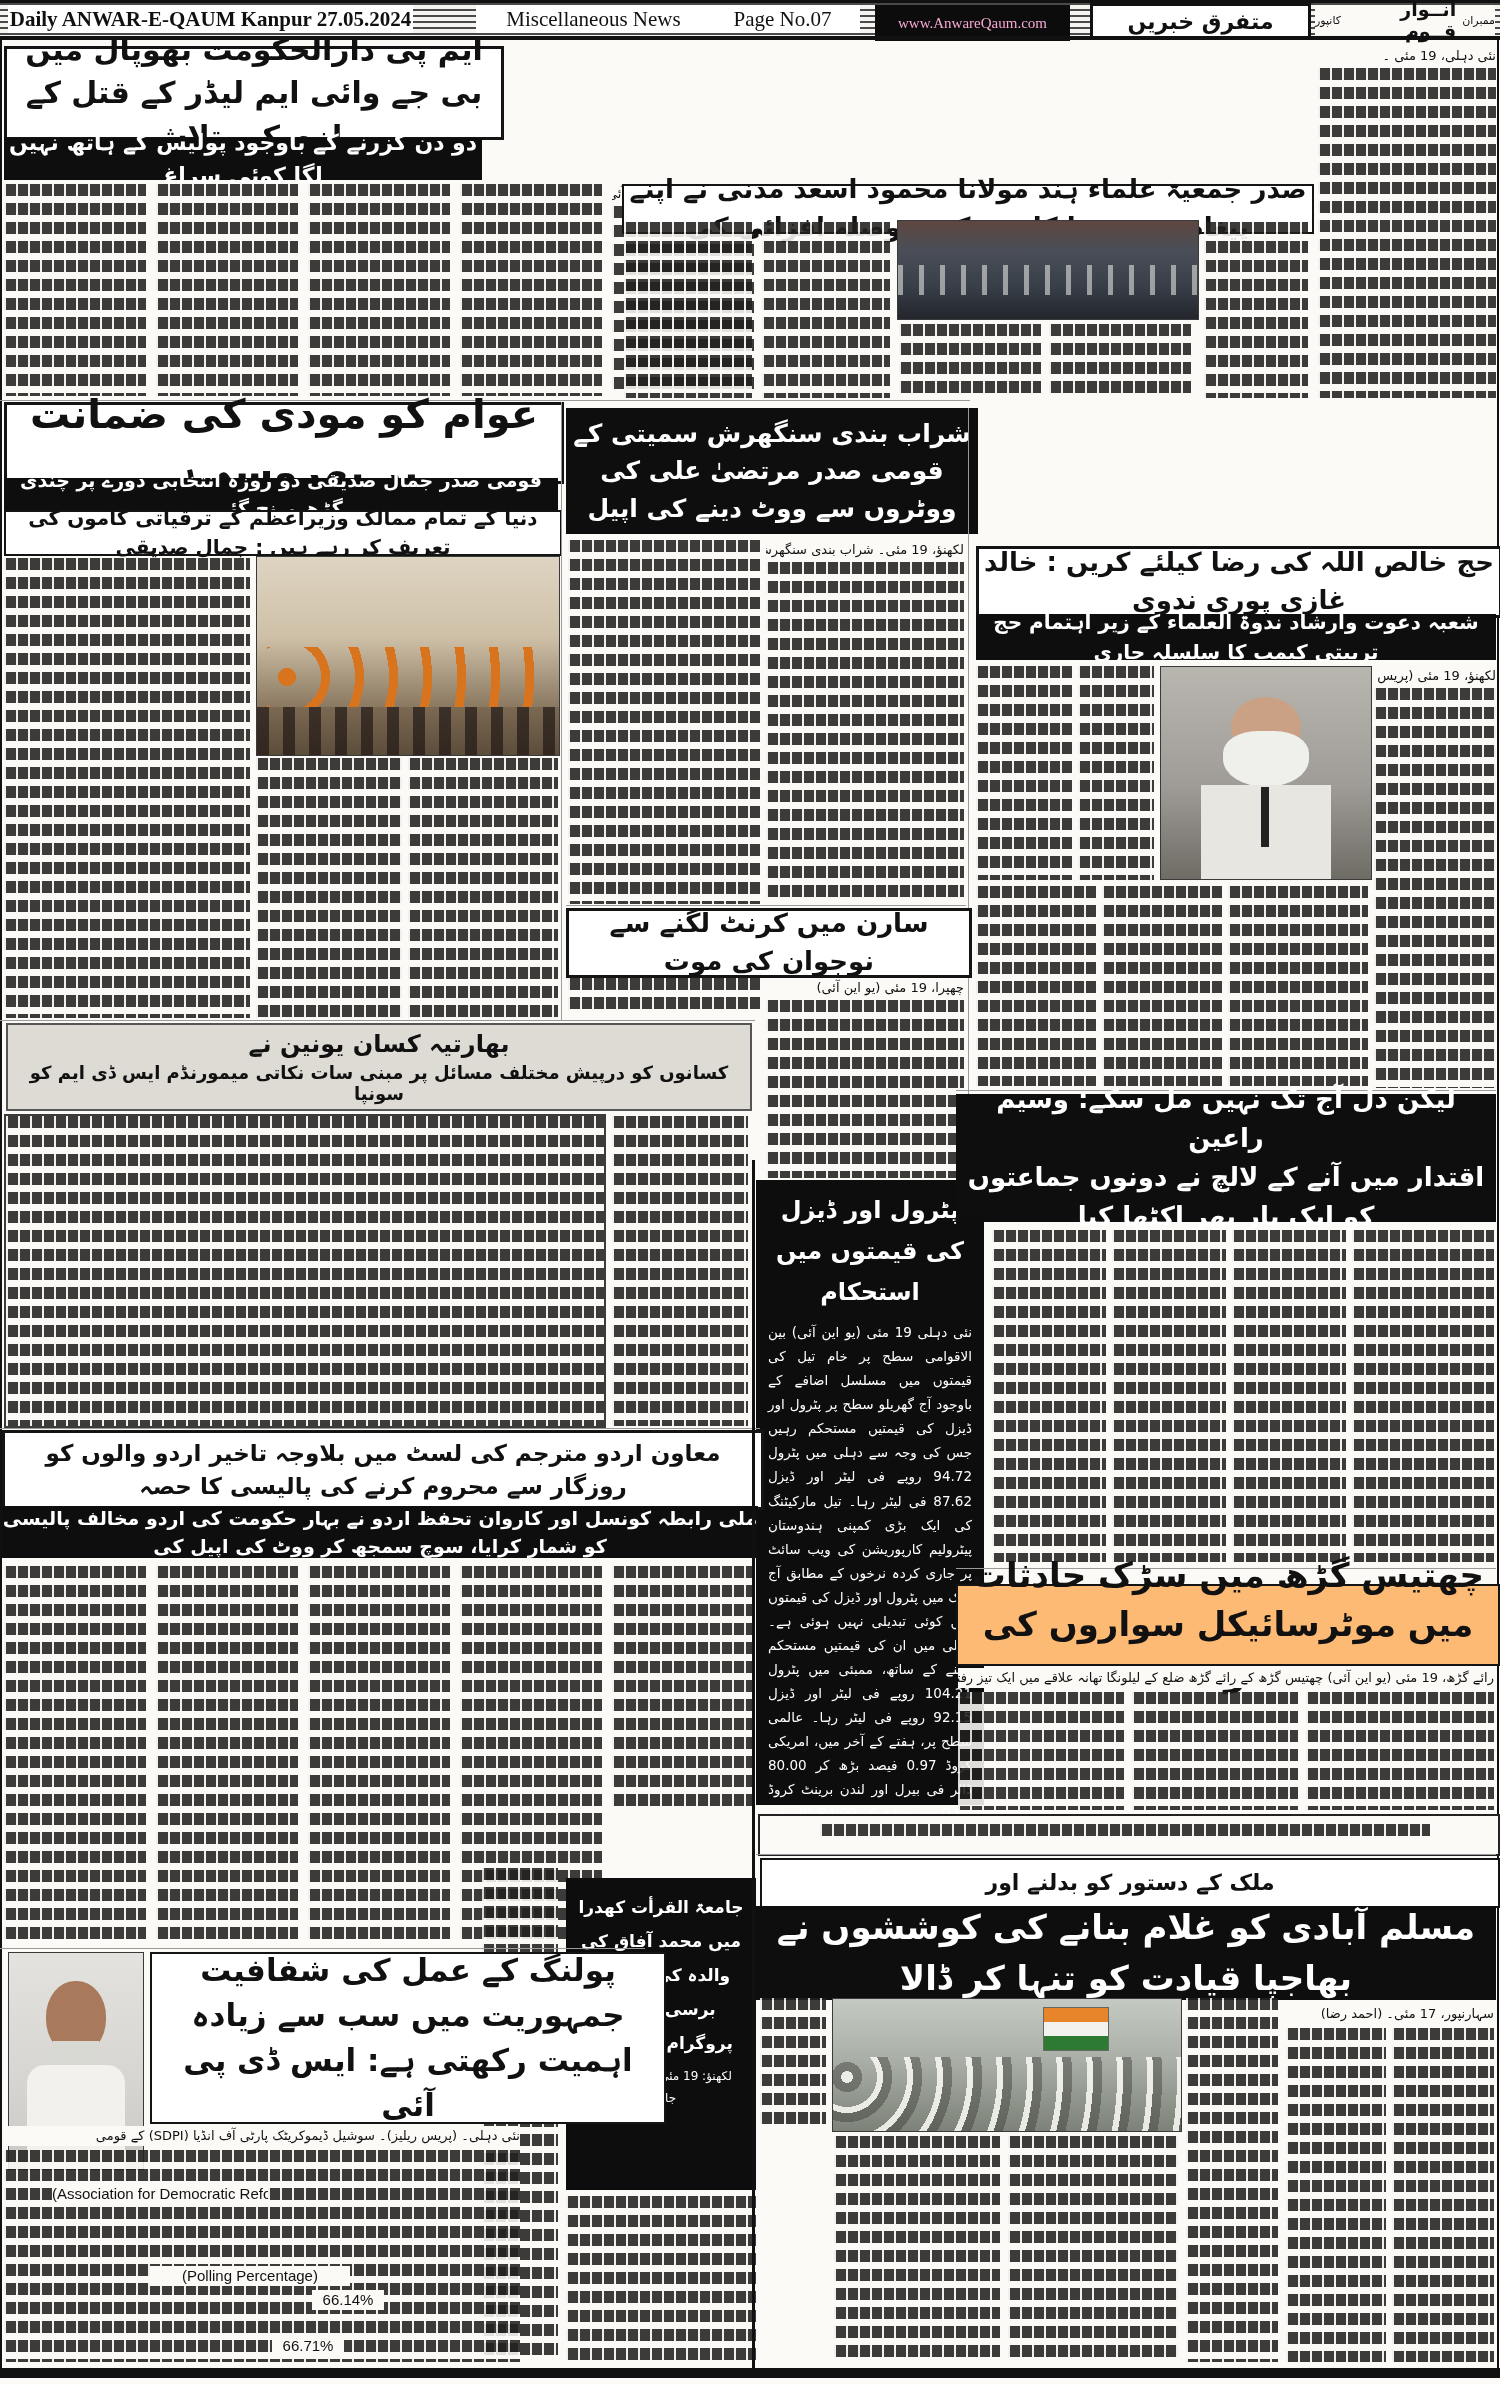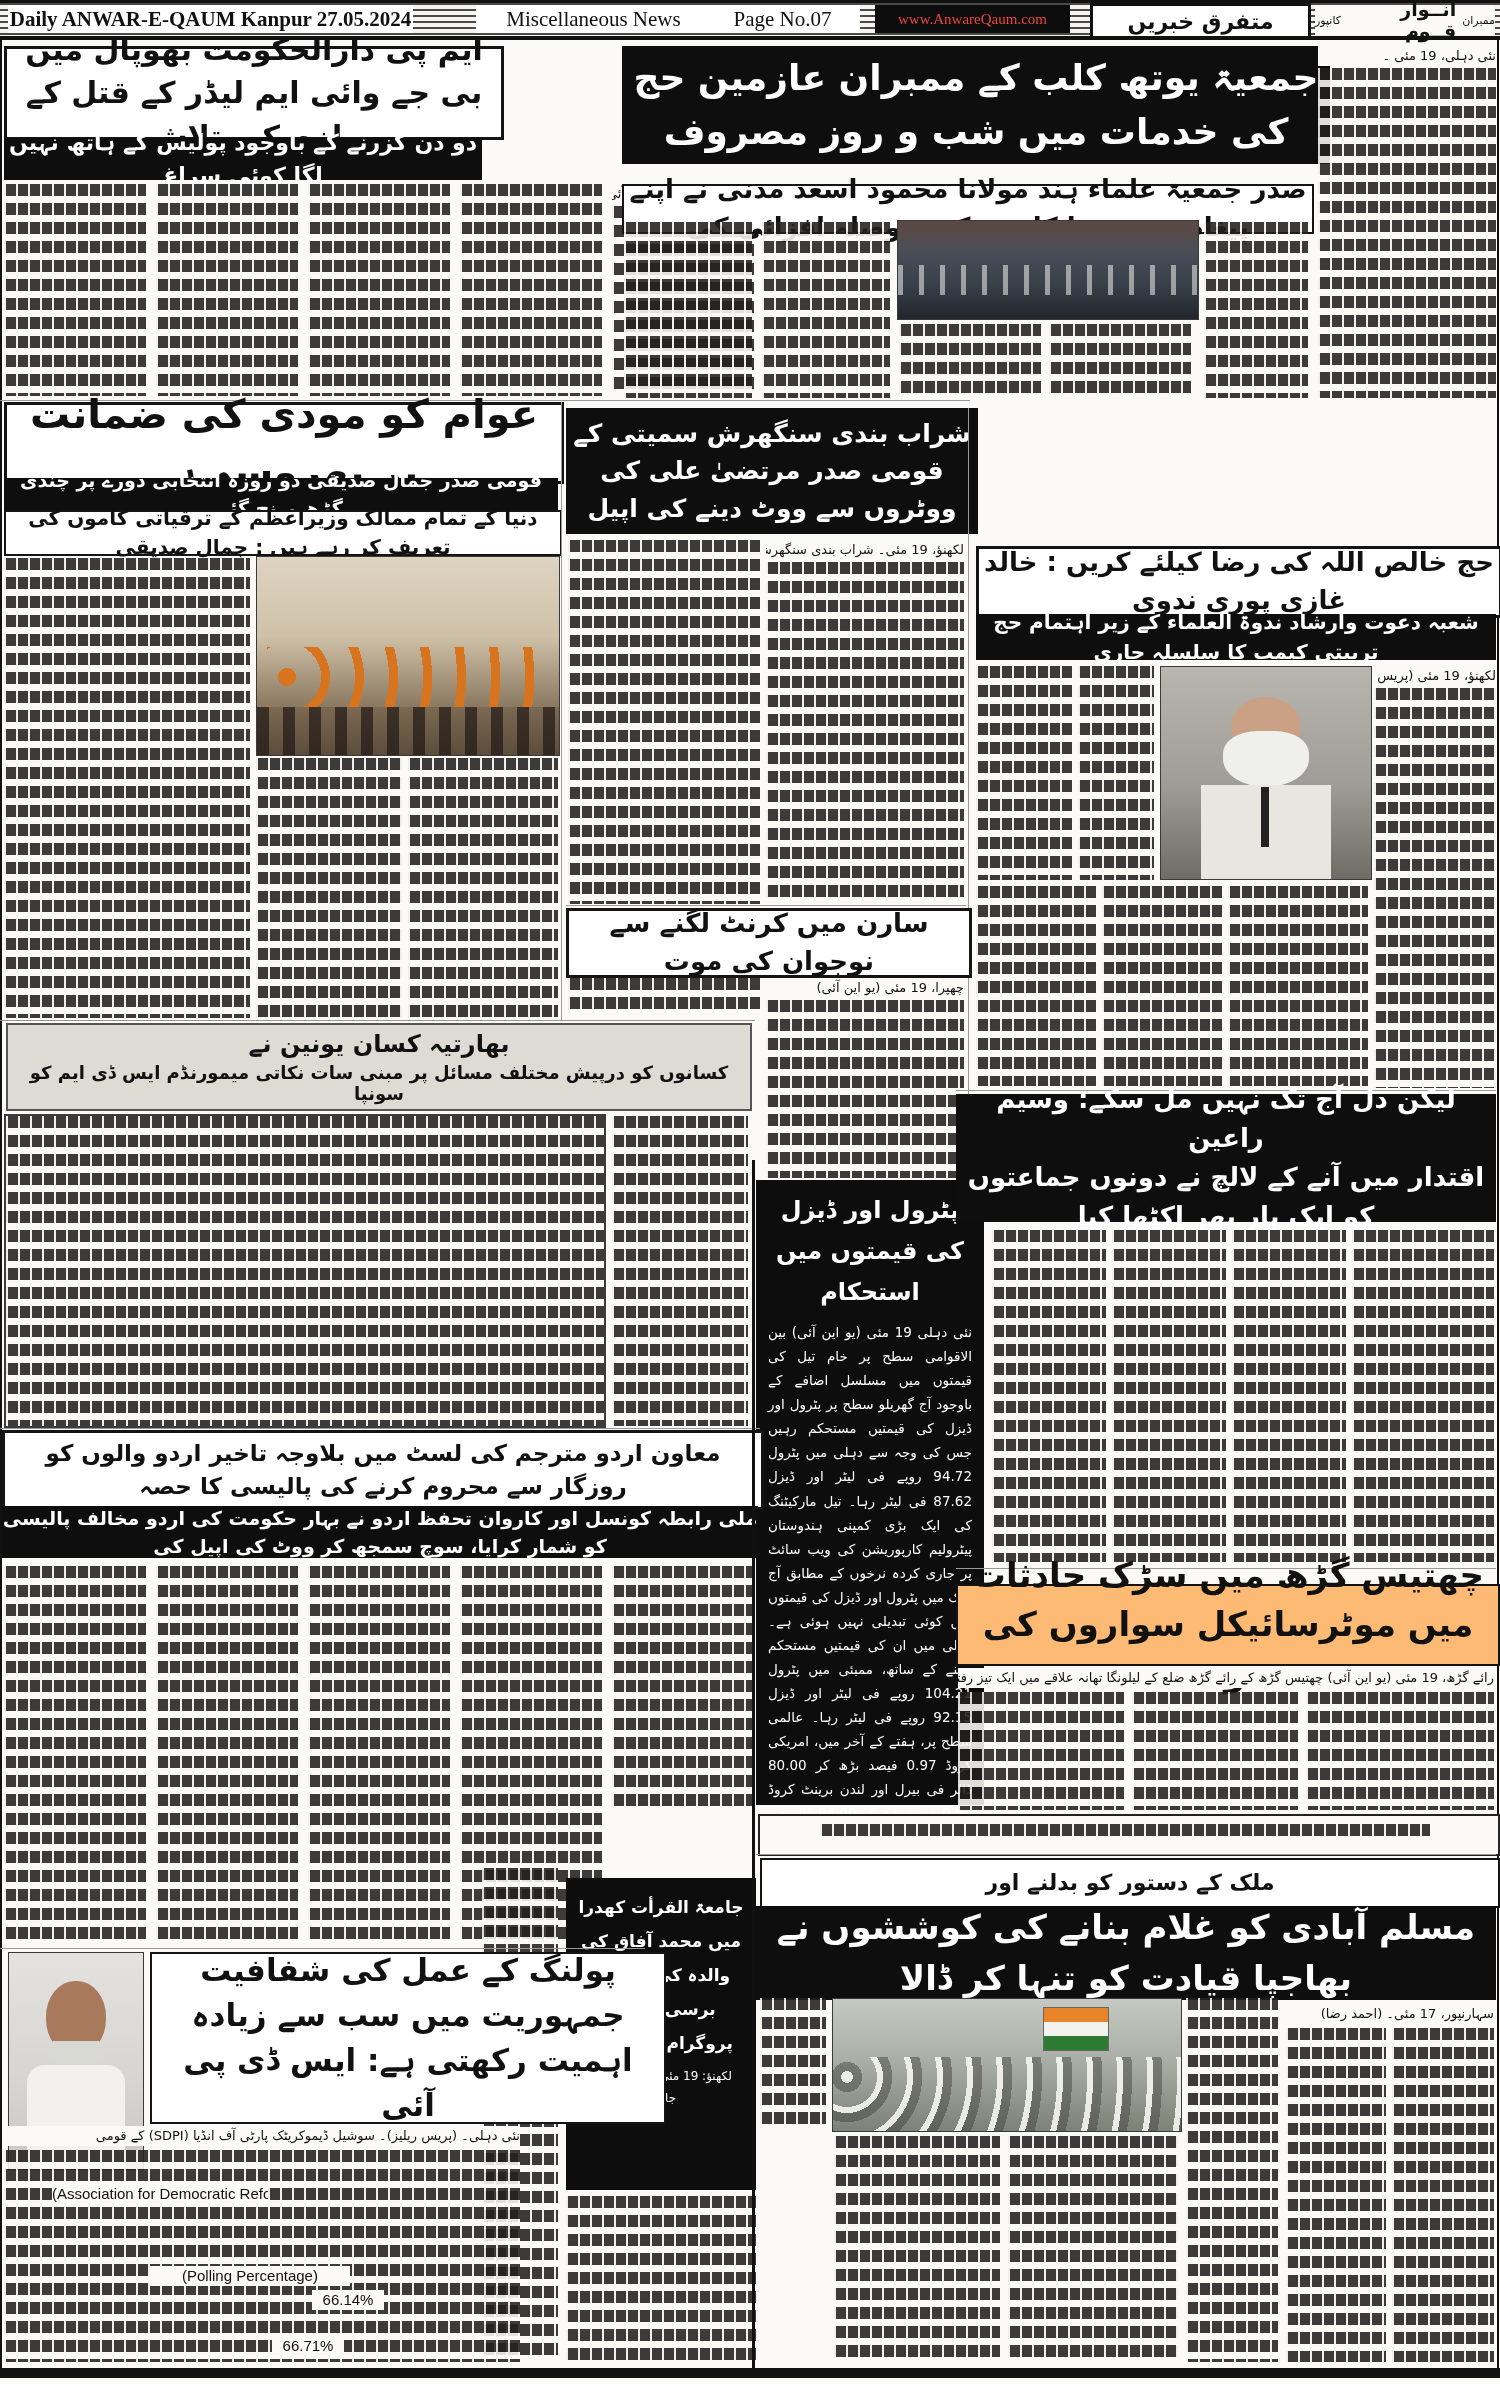--- a/index.html
+++ b/index.html
@@ -39,21 +39,21 @@
 </head>
 <body>
 
 <div class="page">
 
   <div class="rule" style="left:0;top:0;width:1500px;height:3px"></div>
   <div class="hdr">
     <div class="hdrbox" style="left:8px;top:2px;width:405px;height:28px;font-size:21px;font-weight:bold">Daily ANWAR-E-QAUM Kanpur 27.05.2024</div>
     <div class="hdrbox" style="left:476px;top:2px;width:235px;height:28px;font-size:21px">Miscellaneous News</div>
     <div class="hdrbox" style="left:705px;top:2px;width:155px;height:28px;font-size:21px">Page No.07</div>
-    <div class="hdrbox" style="left:875px;top:2px;width:195px;height:28px;font-size:15px;background:#0c0c0c;color:#ef4444">www.AnwareQaum.com</div>
+    <div class="hdrbox" style="left:875px;top:2px;width:195px;height:36px;font-size:15px;background:#0c0c0c;color:#f9a8d4">www.AnwareQaum.com</div>
     <div class="hdrbox urdu" style="left:1090px;top:0;width:215px;height:30px;font-size:22px;font-weight:bold;border:3px solid #111;font-family:'DejaVu Sans',sans-serif">متفرق خبریں</div>
     <div class="abs urdu" style="left:1315px;top:2px;width:180px;height:30px;display:flex;align-items:center;justify-content:center;gap:6px;background:#fbfaf7">
       <span style="font-size:11px">ممبران</span>
       <span style="font-size:19px;font-weight:bold">انــوار قــوم</span>
       <span style="font-size:11px">کانپور</span>
     </div>
   </div>
   <div class="rule" style="left:0;top:36px;width:1500px;height:4px"></div>
   <div class="rule" style="left:0;top:40px;width:2px;height:2334px"></div>
   <div class="rule" style="left:1497px;top:40px;width:2px;height:2334px"></div>
@@ -61,21 +61,20 @@
 
   <div class="hbox urdu" style="left:4px;top:46px;width:478px;height:88px;font-size:30px;padding:0 8px">ایم پی دارالحکومت بھوپال میں بی جے وائی ایم لیڈر کے قتل کے ملزم کی تلاش</div>
   <div class="bbar urdu" style="left:4px;top:138px;width:478px;height:42px;font-size:22px">دو دن گزرنے کے باوجود پولیس کے ہاتھ نہیں لگا کوئی سراغ</div>
   <div class="dl urdu" style="left:612px;top:184px;width:142px;height:20px">بھوپال، 19 مئی (یو این آئی)</div>
   <div class="tx" style="left:612px;top:206px;width:142px;height:190px"></div>
   <div class="tx" style="left:460px;top:184px;width:142px;height:212px"></div>
   <div class="tx" style="left:308px;top:184px;width:142px;height:212px"></div>
   <div class="tx" style="left:156px;top:184px;width:142px;height:212px"></div>
   <div class="tx" style="left:4px;top:184px;width:142px;height:212px"></div>
 
-  <div class="bbar urdu" style="left:622px;top:46px;width:688px;height:118px;font-size:36px;padding:0 10px">جمعیۃ یوتھ کلب کے ممبران عازمین حج کی خدمات میں شب و روز مصروف</div>
   <div class="hbox urdu" style="left:622px;top:184px;width:688px;height:46px;font-size:26px;border-width:2px">صدر جمعیۃ علماء ہند مولانا محمود اسعد مدنی نے اپنے پیغام میں رضا کاروں کی حوصلہ افزائی کی</div>
   <div class="photo" style="left:897px;top:220px;width:300px;height:98px;
        background:linear-gradient(180deg,#5e4740 0%,#4a4e58 30%,#39404a 65%,#23262c 100%);">
     <div class="abs" style="left:0;top:44px;width:300px;height:30px;
          background:repeating-linear-gradient(90deg, rgba(240,240,235,.55) 0 5px, rgba(20,24,30,0) 5px 21px);"></div>
   </div>
   <div class="tx" style="left:624px;top:222px;width:128px;height:176px"></div>
   <div class="tx" style="left:762px;top:222px;width:128px;height:176px"></div>
   <div class="tx" style="left:1204px;top:222px;width:104px;height:176px"></div>
   <div class="tx" style="left:899px;top:324px;width:142px;height:74px"></div>

